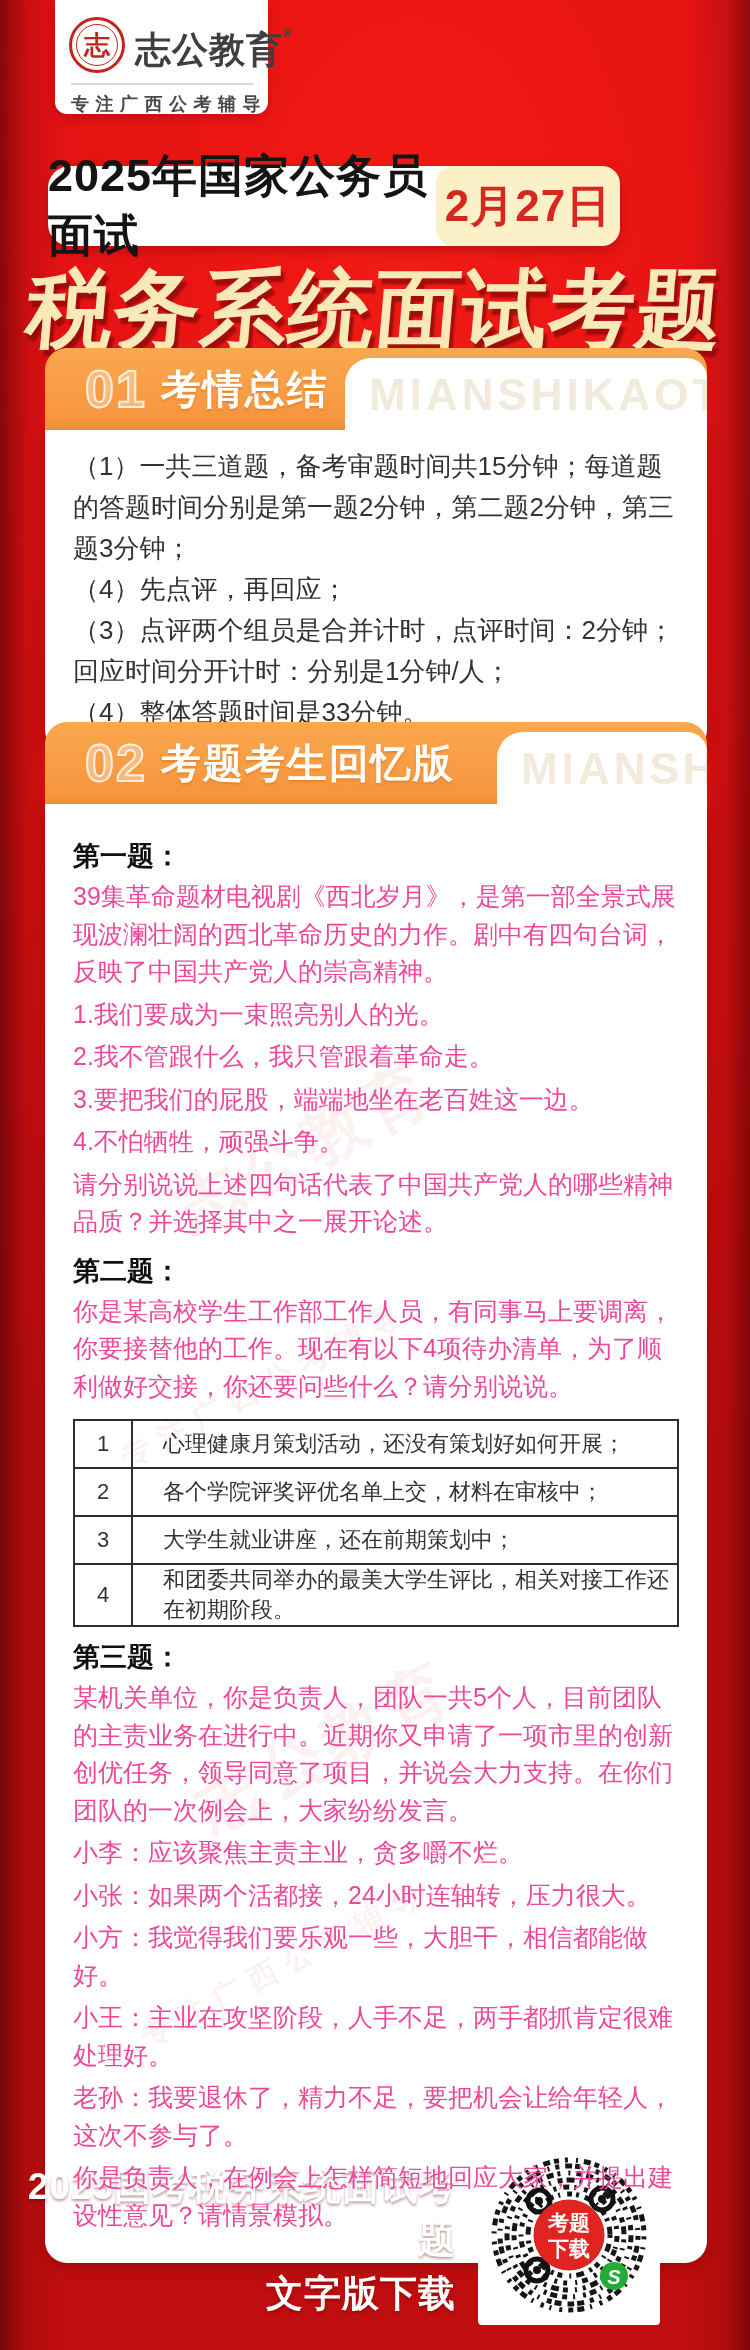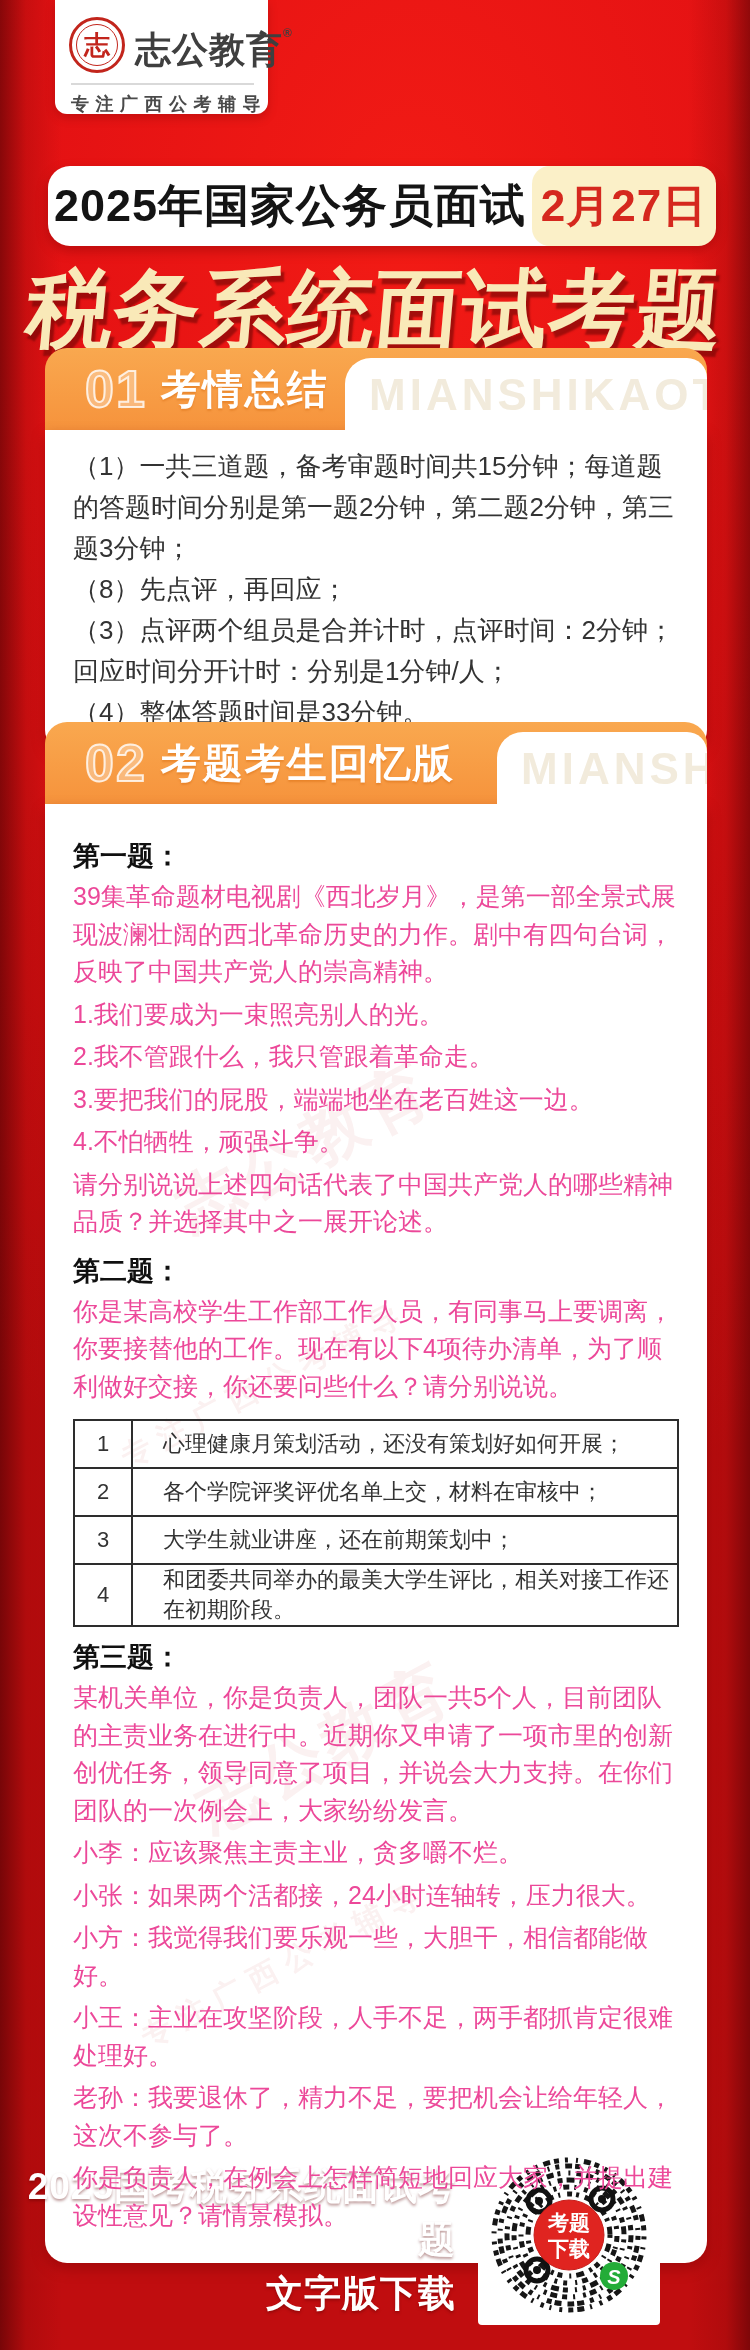--- a/index.html
+++ b/index.html
@@ -28,21 +28,21 @@
     content:""; position:absolute; inset:4px; border:1.5px solid #c2251c; border-radius:50%;
   }
   .seal-char{ color:#c2251c; font-weight:900; font-size:26px; line-height:1; }
   .brand-name{ font-size:36px; font-weight:900; color:#3f3f3f; letter-spacing:1px; white-space:nowrap;margin-top:12px; }
   .brand-reg{ font-size:12px; vertical-align:top; color:#3f3f3f; }
   .logo-divider{ height:2px; background:#d9d9d9; margin:8px 2px 7px; }
   .logo-tagline{ font-size:18px; font-weight:700; color:#4a4a4a; letter-spacing:6.5px; white-space:nowrap; padding-left:2px; }
 
   
   .date-pill{
-    position:absolute; left:48px; top:166px; width:668px; height:80px;
+    position:absolute; left:48px; top:166px; width:572px; height:80px;
     background:#fff; border-radius:22px; display:flex; align-items:stretch;
     box-shadow:0 5px 12px rgba(110,4,2,.35);
   }
   .pill-text{ flex:1; display:flex; align-items:center; justify-content:center;
     font-size:45px; font-weight:900; color:#141414; letter-spacing:1px; }
   .date-box{
     width:184px; background:#fbf0c8; border-radius:18px; display:flex; align-items:center; justify-content:center;
     font-size:44px; font-weight:900; color:#d5281e; letter-spacing:1px;
   }
 
@@ -155,21 +155,21 @@
       <div class="band-tab">
         <span class="band-watermark">MIANSHIKAOTI</span>
       </div>
       <div class="band-titlerow">
         <span class="band-num">01</span>
         <span class="band-label">考情总结</span>
       </div>
     </div>
     <div class="card card-1">
       <p class="s1-item">（1）一共三道题，备考审题时间共15分钟；每道题的答题时间分别是第一题2分钟，第二题2分钟，第三题3分钟；</p>
-      <p class="s1-item">（8）先点评，再回应；</p>
+      <p class="s1-item">（4）先点评，再回应；</p>
       <p class="s1-item">（3）点评两个组员是合并计时，点评时间：2分钟；回应时间分开计时：分别是1分钟/人；</p>
       <p class="s1-item">（4）整体答题时间是33分钟。</p>
     </div>
   </div>
 
   <div class="section section-2">
     <div class="band">
       <div class="band-tab">
         <span class="band-watermark">MIANSHIKAOTI</span>
       </div>

